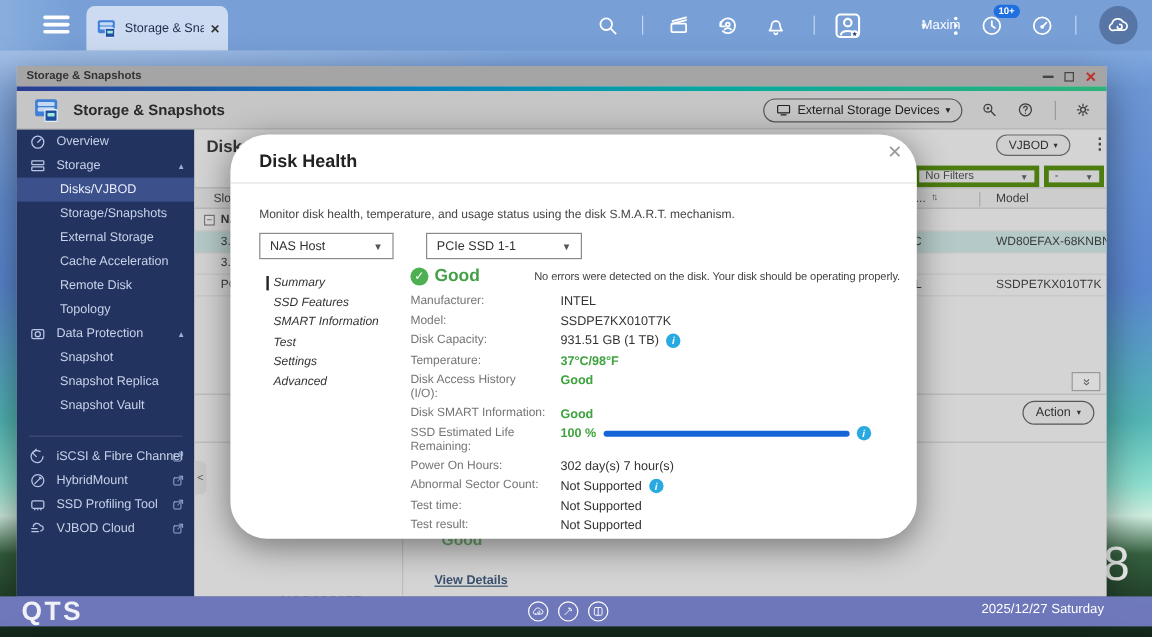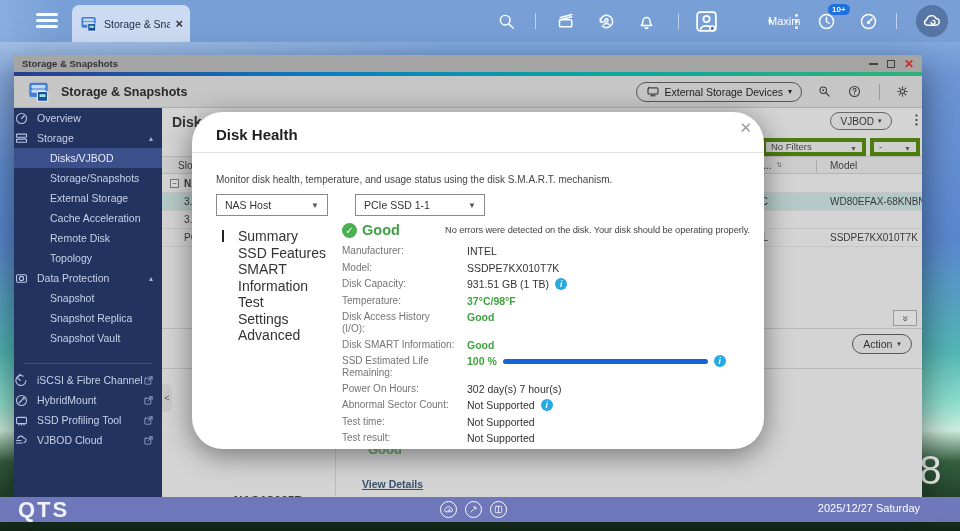--- a/index.html
+++ b/index.html
@@ -45,21 +45,21 @@
   #appheader{position:absolute;left:0;top:21px;width:100%;height:32px;background:#c6c6c6;
     display:flex;align-items:center;padding:0 12px;gap:9px;border-bottom:1px solid #b0b0b0;}
   #appheader .title{font-size:12.5px;font-weight:bold;color:#2a2a2a;flex:1;}
   #extpill{display:flex;align-items:center;gap:5px;border:1px solid #555;border-radius:11px;
     height:20px;padding:0 9px;color:#222;font-size:10.5px;}
   .hicon{color:#3c3c3c;margin-left:6px;}
   .hdiv{width:1px;height:16px;background:#9a9a9a;margin-left:8px;}
   
   #sidebar{position:absolute;left:0;top:53px;width:148px;height:389px;background:#223360;overflow:hidden;}
   .sbitem{position:relative;display:flex;align-items:center;height:20px;color:#c7d1e8;
-    font-size:10.5px;cursor:pointer;padding-left:0;gap:8px;}
+    font-size:10.5px;cursor:pointer;padding-left:10px;gap:8px;}
   .sbitem.lvl1{padding-left:36px;}
   .sbitem.sel{background:#3c508c;color:#e8eefb;}
   .sbitem .sbic{width:15px;height:15px;color:#b9c6e4;flex:0 0 auto;}
   .sbitem .chev{position:absolute;right:9px;font-size:8px;color:#9fb0d6;}
   .sbitem .ext{position:absolute;right:8px;width:11px;height:11px;color:#9fb0d6;}
   .sbgap{height:11px;}
   .sbrule{height:1px;background:rgba(255,255,255,.14);margin:4px 10px 6px;}
   
   #main{position:absolute;left:148px;top:53px;width:760px;height:389px;background:#d4d4d4;overflow:hidden;}
   #pagetitle{position:absolute;left:10px;top:6px;font-size:14px;font-weight:bold;color:#333;white-space:nowrap;}
@@ -102,21 +102,21 @@
   #dialog{position:absolute;left:192px;top:112px;width:572px;height:337px;background:#fff;z-index:20;
     box-shadow:0 6px 28px rgba(0,0,0,.45);border-radius:31px;}
   #dlgtitle{position:absolute;left:24px;top:14px;font-size:15px;font-weight:bold;color:#222;}
   #dlgclose{position:absolute;right:12px;top:8px;font-size:15px;color:#999;line-height:1;}
   #dlghr{position:absolute;left:0;top:40px;width:100%;height:1px;background:#e2e2e2;}
   #dlgdesc{position:absolute;left:24px;top:62px;font-size:10px;color:#444;}
   .dsel{position:absolute;top:82px;height:22px;border:1px solid #8a8a8a;background:#fff;
     display:flex;align-items:center;font-size:10.5px;color:#333;padding:0 8px;}
   .dsel .c{margin-left:auto;font-size:8px;color:#555;padding-left:10px;}
   #dmenu{position:absolute;left:30px;top:116px;width:118px;}
-  .mitem{position:relative;font-size:14px;color:#333;line-height:16.5px;padding-left:16px;cursor:pointer;}
+  .mitem{position:relative;font-size:10px;color:#333;line-height:16.5px;padding-left:6px;cursor:pointer;font-style:italic;}
   .mitem.active::before{content:"";position:absolute;left:0;top:2px;width:2px;height:12px;background:#222;}
   #ddetails{position:absolute;left:150px;top:110px;width:408px;}
   #dstatus{display:flex;align-items:flex-start;}
   #dstatusl{width:113px;display:flex;align-items:center;gap:5px;}
   #goodbig{font-size:14.5px;font-weight:bold;color:#43a047;}
   .chkbig{display:inline-flex;width:15px;height:15px;border-radius:50%;background:#4caf50;color:#fff;
     font-size:10px;align-items:center;justify-content:center;}
   #dnote{font-size:9.3px;color:#444;white-space:nowrap;padding-top:3px;letter-spacing:-0.1px;}
   #dfields{margin-top:7px;}
   .frow{display:flex;align-items:flex-start;margin-bottom:4.5px;gap:12px;}

